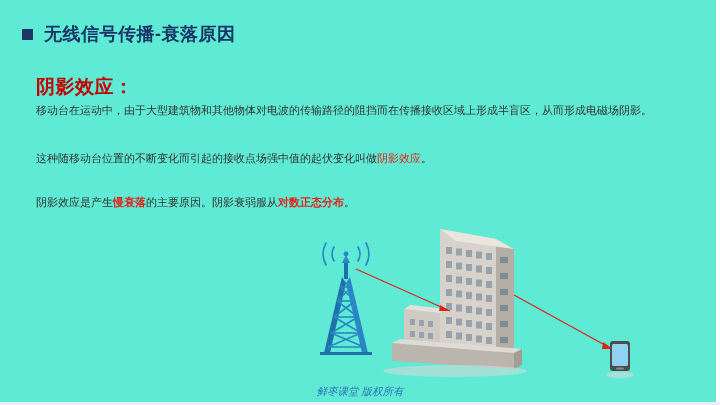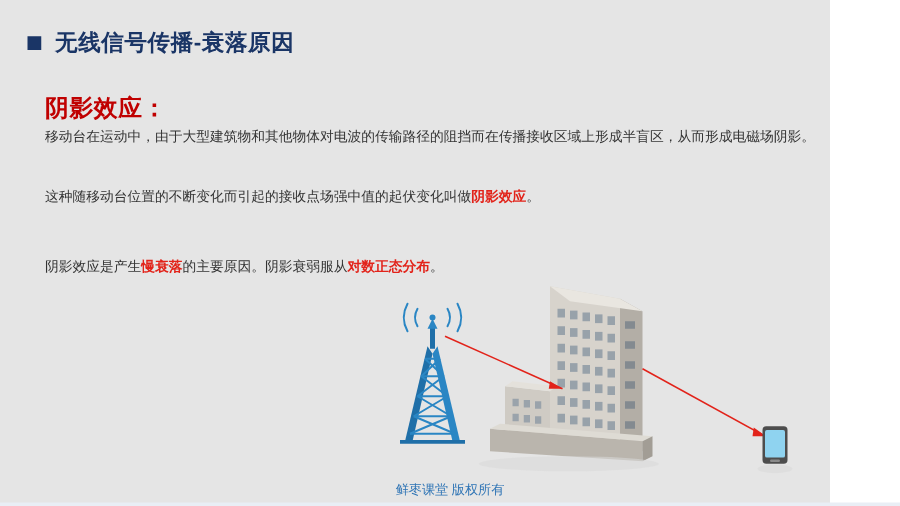--- a/index.html
+++ b/index.html
@@ -9,23 +9,23 @@
   body {
     width: 720px;
     height: 405px;
     background: #ffffff;
     font-family: "Liberation Sans", "DejaVu Sans", sans-serif;
     overflow: hidden;
     position: relative;
   }
   .slide {
     position: relative;
-    width: 664px;
+    width: 716px;
     height: 405px;
-    background: #e5e5e5;
+    background: #5eead4;
     box-sizing: border-box;
   }
   
   .title-row {
     position: absolute;
     left: 22px;
     top: 22px;
     display: flex;
     align-items: center;
   }
@@ -56,24 +56,24 @@
   .para {
     position: absolute;
     left: 36px;
     font-size: 11px;
     color: #333333;
     line-height: 20px;
     width: 650px;
   }
   .para-1 { top: 100px; }
   .para-2 { top: 148px; }
-  .para-3 { top: 204px; }
+  .para-3 { top: 192px; }
   .hl-red {
     color: #e2231a;
-    font-weight: bold;
+    font-weight: normal;
   }
   .hl-red-plain {
     color: #e2231a;
     font-weight: bold;
   }
   
   .art {
     position: absolute;
     left: 300px;
     top: 225px;
@@ -82,20 +82,21 @@
   }
   
   .footer-line {
     position: absolute;
     left: 0;
     bottom: 6px;
     width: 720px;
     text-align: center;
     font-size: 10.5px;
     color: #2e74b5;
+    font-style: italic;
   }
   .bottom-rule {
     position: absolute;
     left: 0;
     bottom: 0;
     width: 720px;
     height: 3px;
     background: #e9eef5;
   }
 </style>

